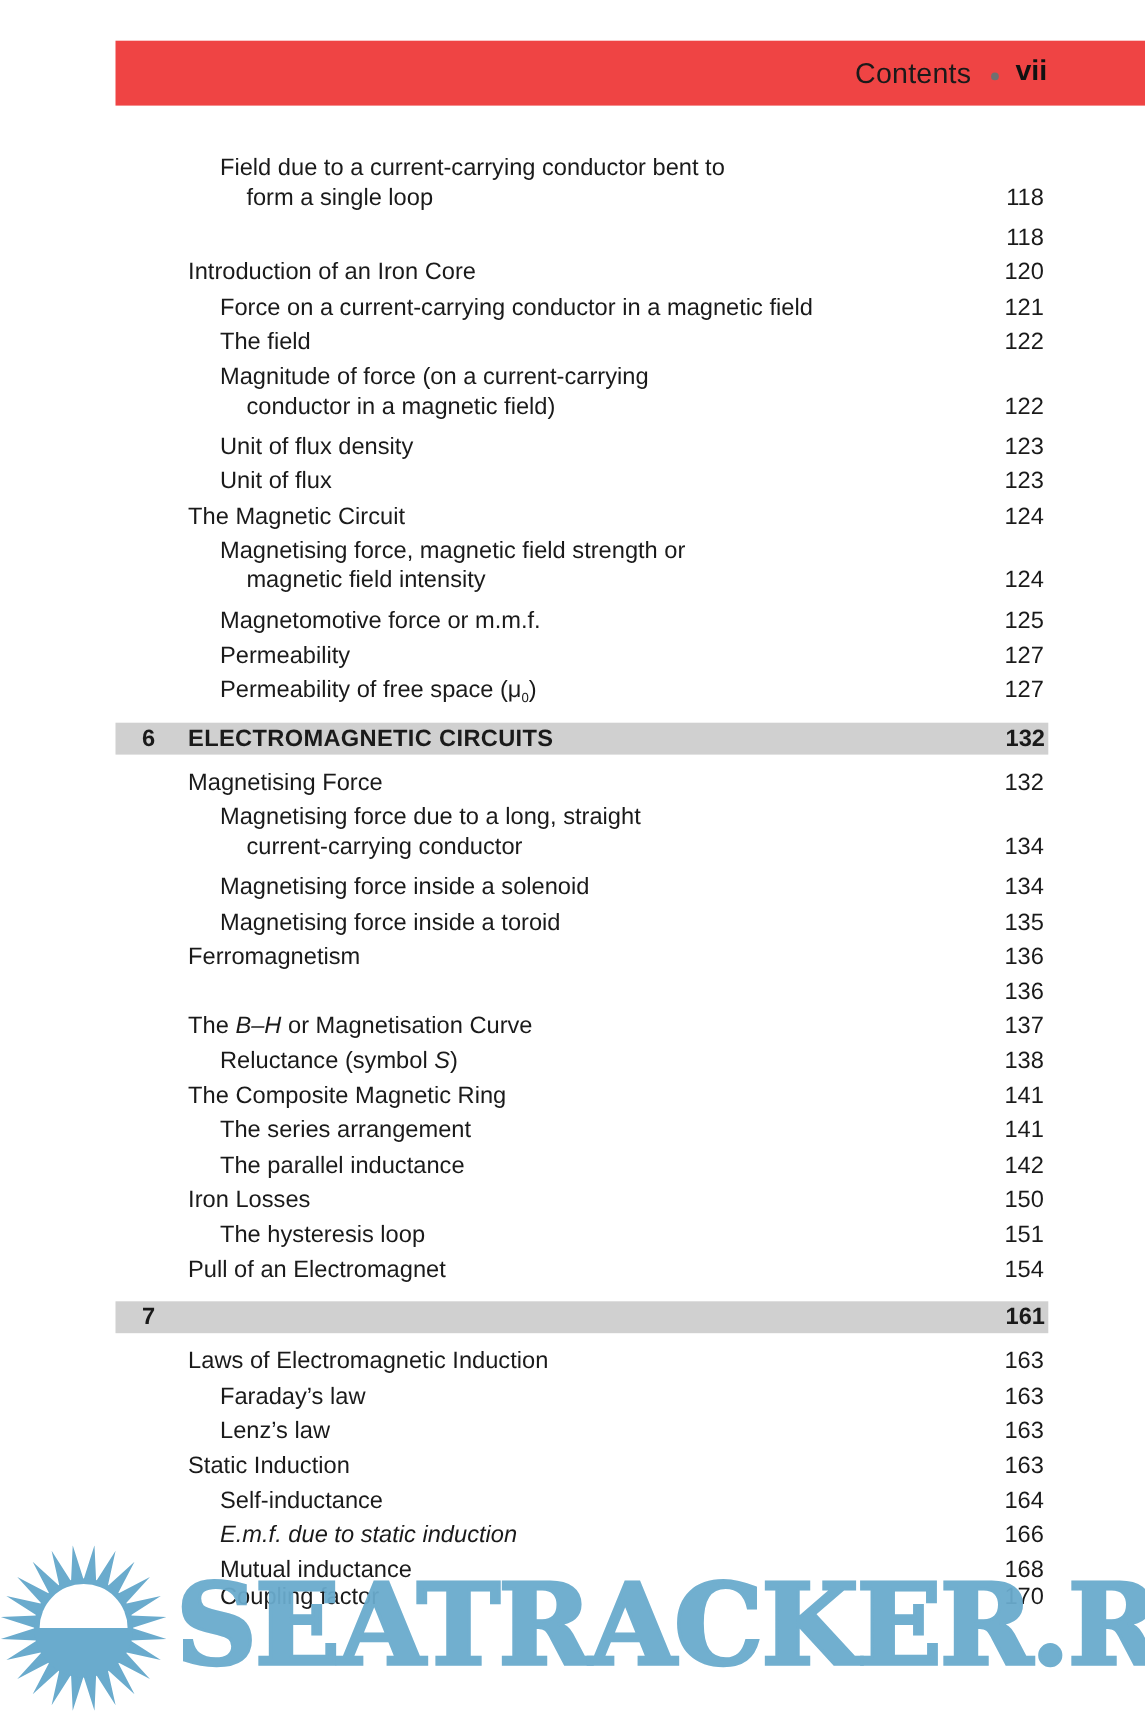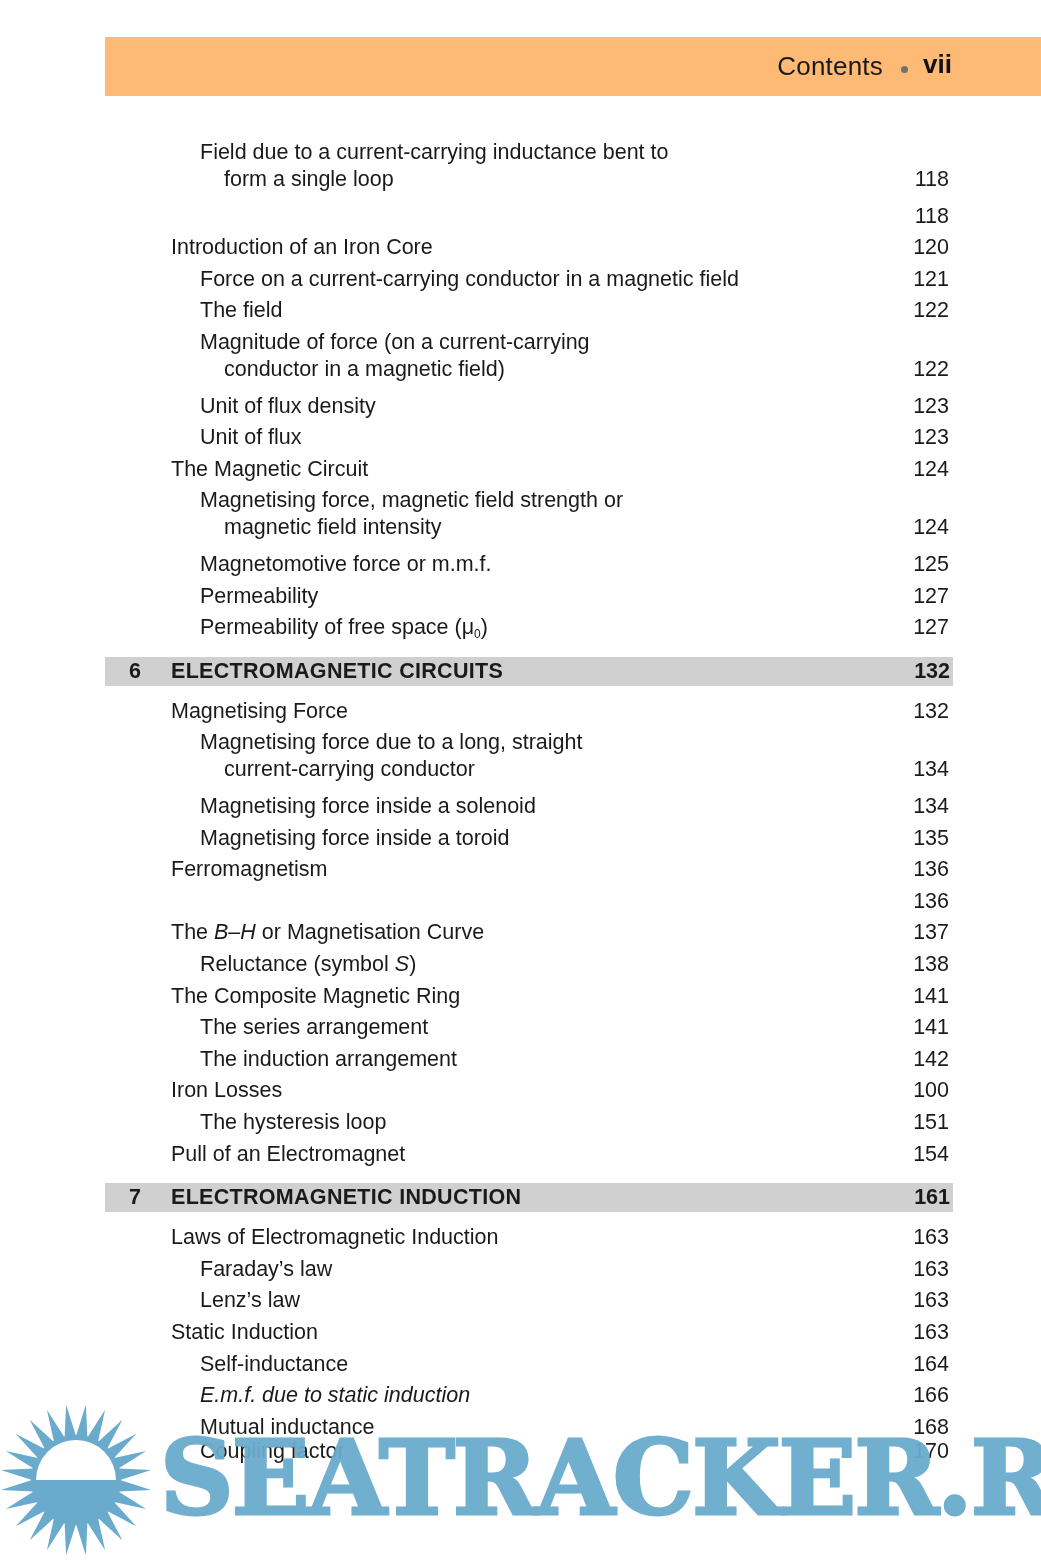--- a/index.html
+++ b/index.html
@@ -3,21 +3,21 @@
 <meta charset="utf-8">
 <style>
   html, body { margin: 0; padding: 0; background: #ffffff; }
   body {
     width: 1041px; height: 1561px; position: relative; overflow: hidden;
     font-family: "Liberation Sans", "DejaVu Sans", sans-serif;
     color: #1a1a1a;
   }
   .running-head {
     position: absolute; left: 105px; top: 37px; width: 936px; height: 59px;
-    background: #fdba74;
+    background: #ef4444;
   }
   .running-head .title {
     position: absolute; right: 158px; top: 14px;
     font-size: 26px; letter-spacing: 0.2px; color: #1a1a1a;
   }
   .running-head .dot {
     position: absolute; right: 133px; top: 29px;
     width: 7px; height: 7px; border-radius: 50%; background: #707070;
   }
   .running-head .page {
@@ -55,21 +55,21 @@
 <body>
 
 <div class="running-head">
   <span class="title">Contents</span>
   <span class="dot"></span>
   <span class="page">vii</span>
 </div>
 
 <div class="toc" id="toc">
     <div class="row lvl2" style="top: 138px; height: 56px;">
-      <span class="label" style="top: 0px;"><span>Field due to a current-carrying inductance bent to</span></span>
+      <span class="label" style="top: 0px;"><span>Field due to a current-carrying conductor bent to</span></span>
       <span class="label" style="left: 224px; top: 27px;">form a single loop</span>
       <span class="num" style="top: 27px;">118</span>
     </div>
     <div class="row lvl2" style="top: 201.6px; height: 28px;">
       <span class="num" style="top: 0px;">118</span>
     </div>
     <div class="row lvl1" style="top: 233.2px; height: 28px;">
       <span class="label" style="top: 0px;"><span>Introduction of an Iron Core</span></span>
       <span class="num" style="top: 0px; margin-left: 33px;">120</span>
     </div>
@@ -154,38 +154,37 @@
     </div>
     <div class="row lvl1" style="top: 981.6px; height: 28px;">
       <span class="label" style="top: 0px;"><span>The Composite Magnetic Ring</span></span>
       <span class="num" style="top: 0px;">141</span>
     </div>
     <div class="row lvl2" style="top: 1013.2px; height: 28px;">
       <span class="label" style="top: 0px;"><span>The series arrangement</span></span>
       <span class="num" style="top: 0px;">141</span>
     </div>
     <div class="row lvl2" style="top: 1044.8px; height: 28px;">
-      <span class="label" style="top: 0px;"><span>The induction arrangement</span></span>
+      <span class="label" style="top: 0px;"><span>The parallel inductance</span></span>
       <span class="num" style="top: 0px;">142</span>
     </div>
     <div class="row lvl1" style="top: 1076.4px; height: 28px;">
       <span class="label" style="top: 0px;"><span>Iron Losses</span></span>
-      <span class="num" style="top: 0px;">100</span>
+      <span class="num" style="top: 0px;">150</span>
     </div>
     <div class="row lvl2" style="top: 1108px; height: 28px;">
       <span class="label" style="top: 0px;"><span>The hysteresis loop</span></span>
       <span class="num" style="top: 0px;">151</span>
     </div>
     <div class="row lvl1" style="top: 1139.6px; height: 28px;">
       <span class="label" style="top: 0px;"><span>Pull of an Electromagnet</span></span>
       <span class="num" style="top: 0px;">154</span>
     </div>
     <div class="chapter" style="top: 1183.2px;">
       <span class="ch-num">7</span>
-      <span class="ch-title">ELECTROMAGNETIC INDUCTION</span>
       <span class="ch-page">161</span>
     </div>
     <div class="row lvl1" style="top: 1223.2px; height: 28px;">
       <span class="label" style="top: 0px;"><span>Laws of Electromagnetic Induction</span></span>
       <span class="num" style="top: 0px;">163</span>
     </div>
     <div class="row lvl2" style="top: 1254.8px; height: 28px;">
       <span class="label" style="top: 0px;"><span>Faraday’s law</span></span>
       <span class="num" style="top: 0px;">163</span>
     </div>

